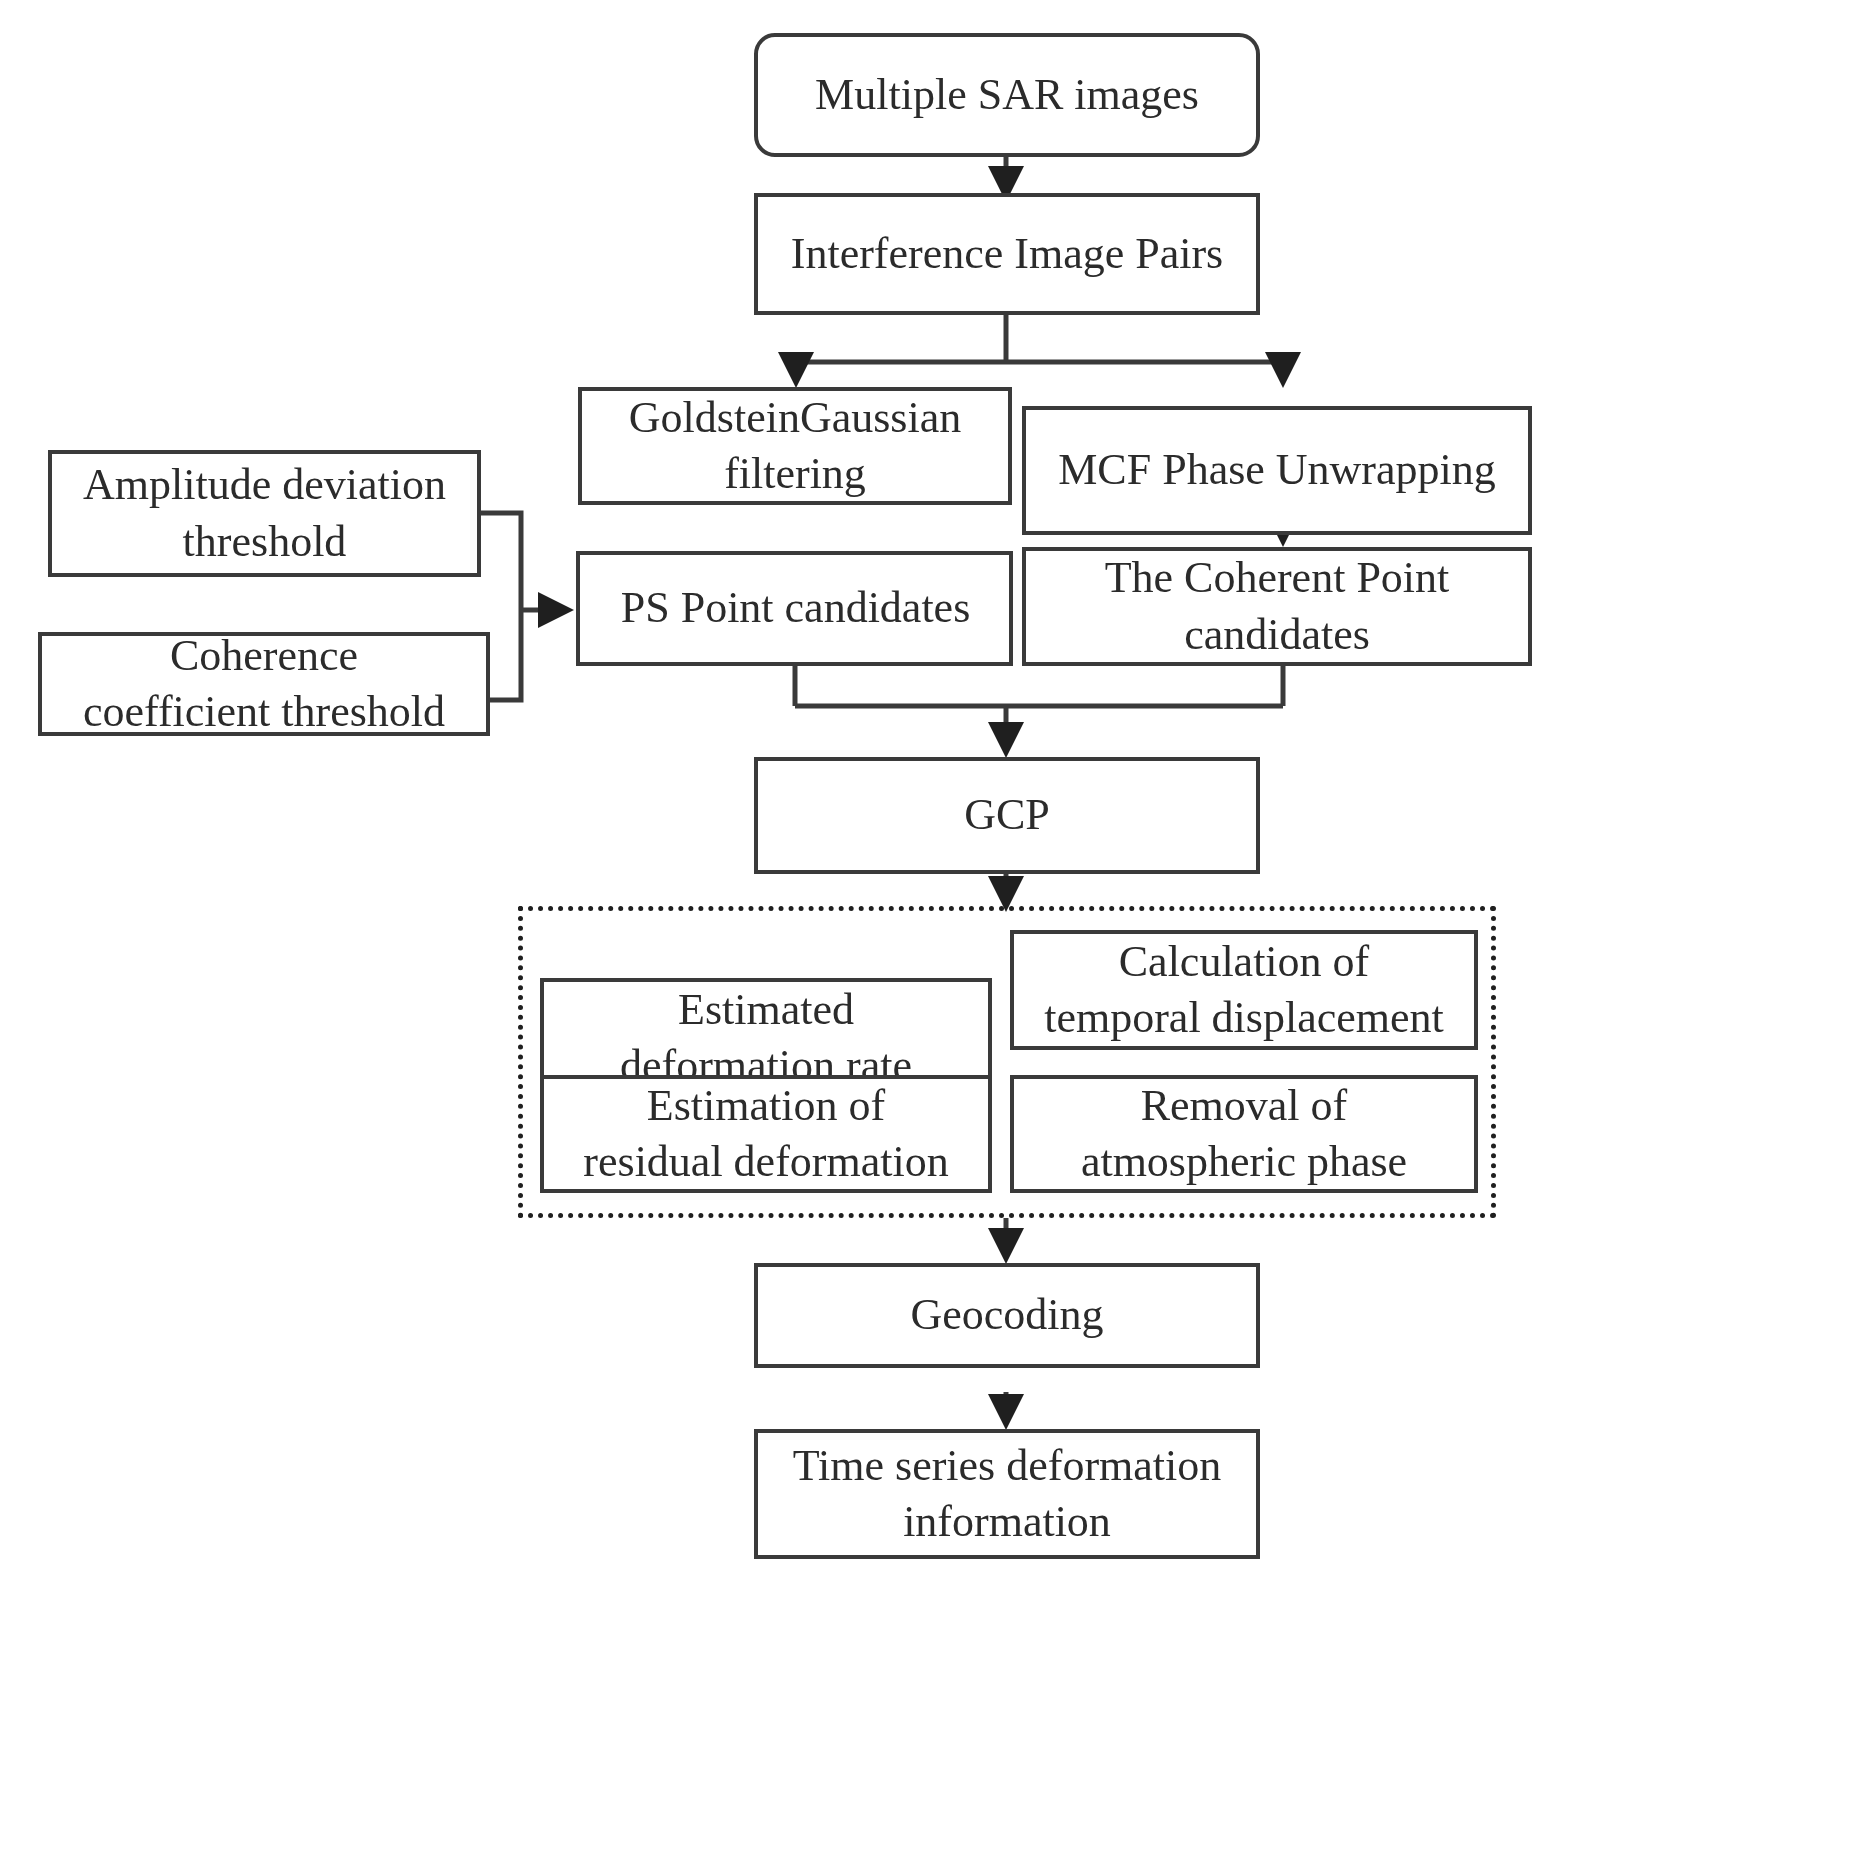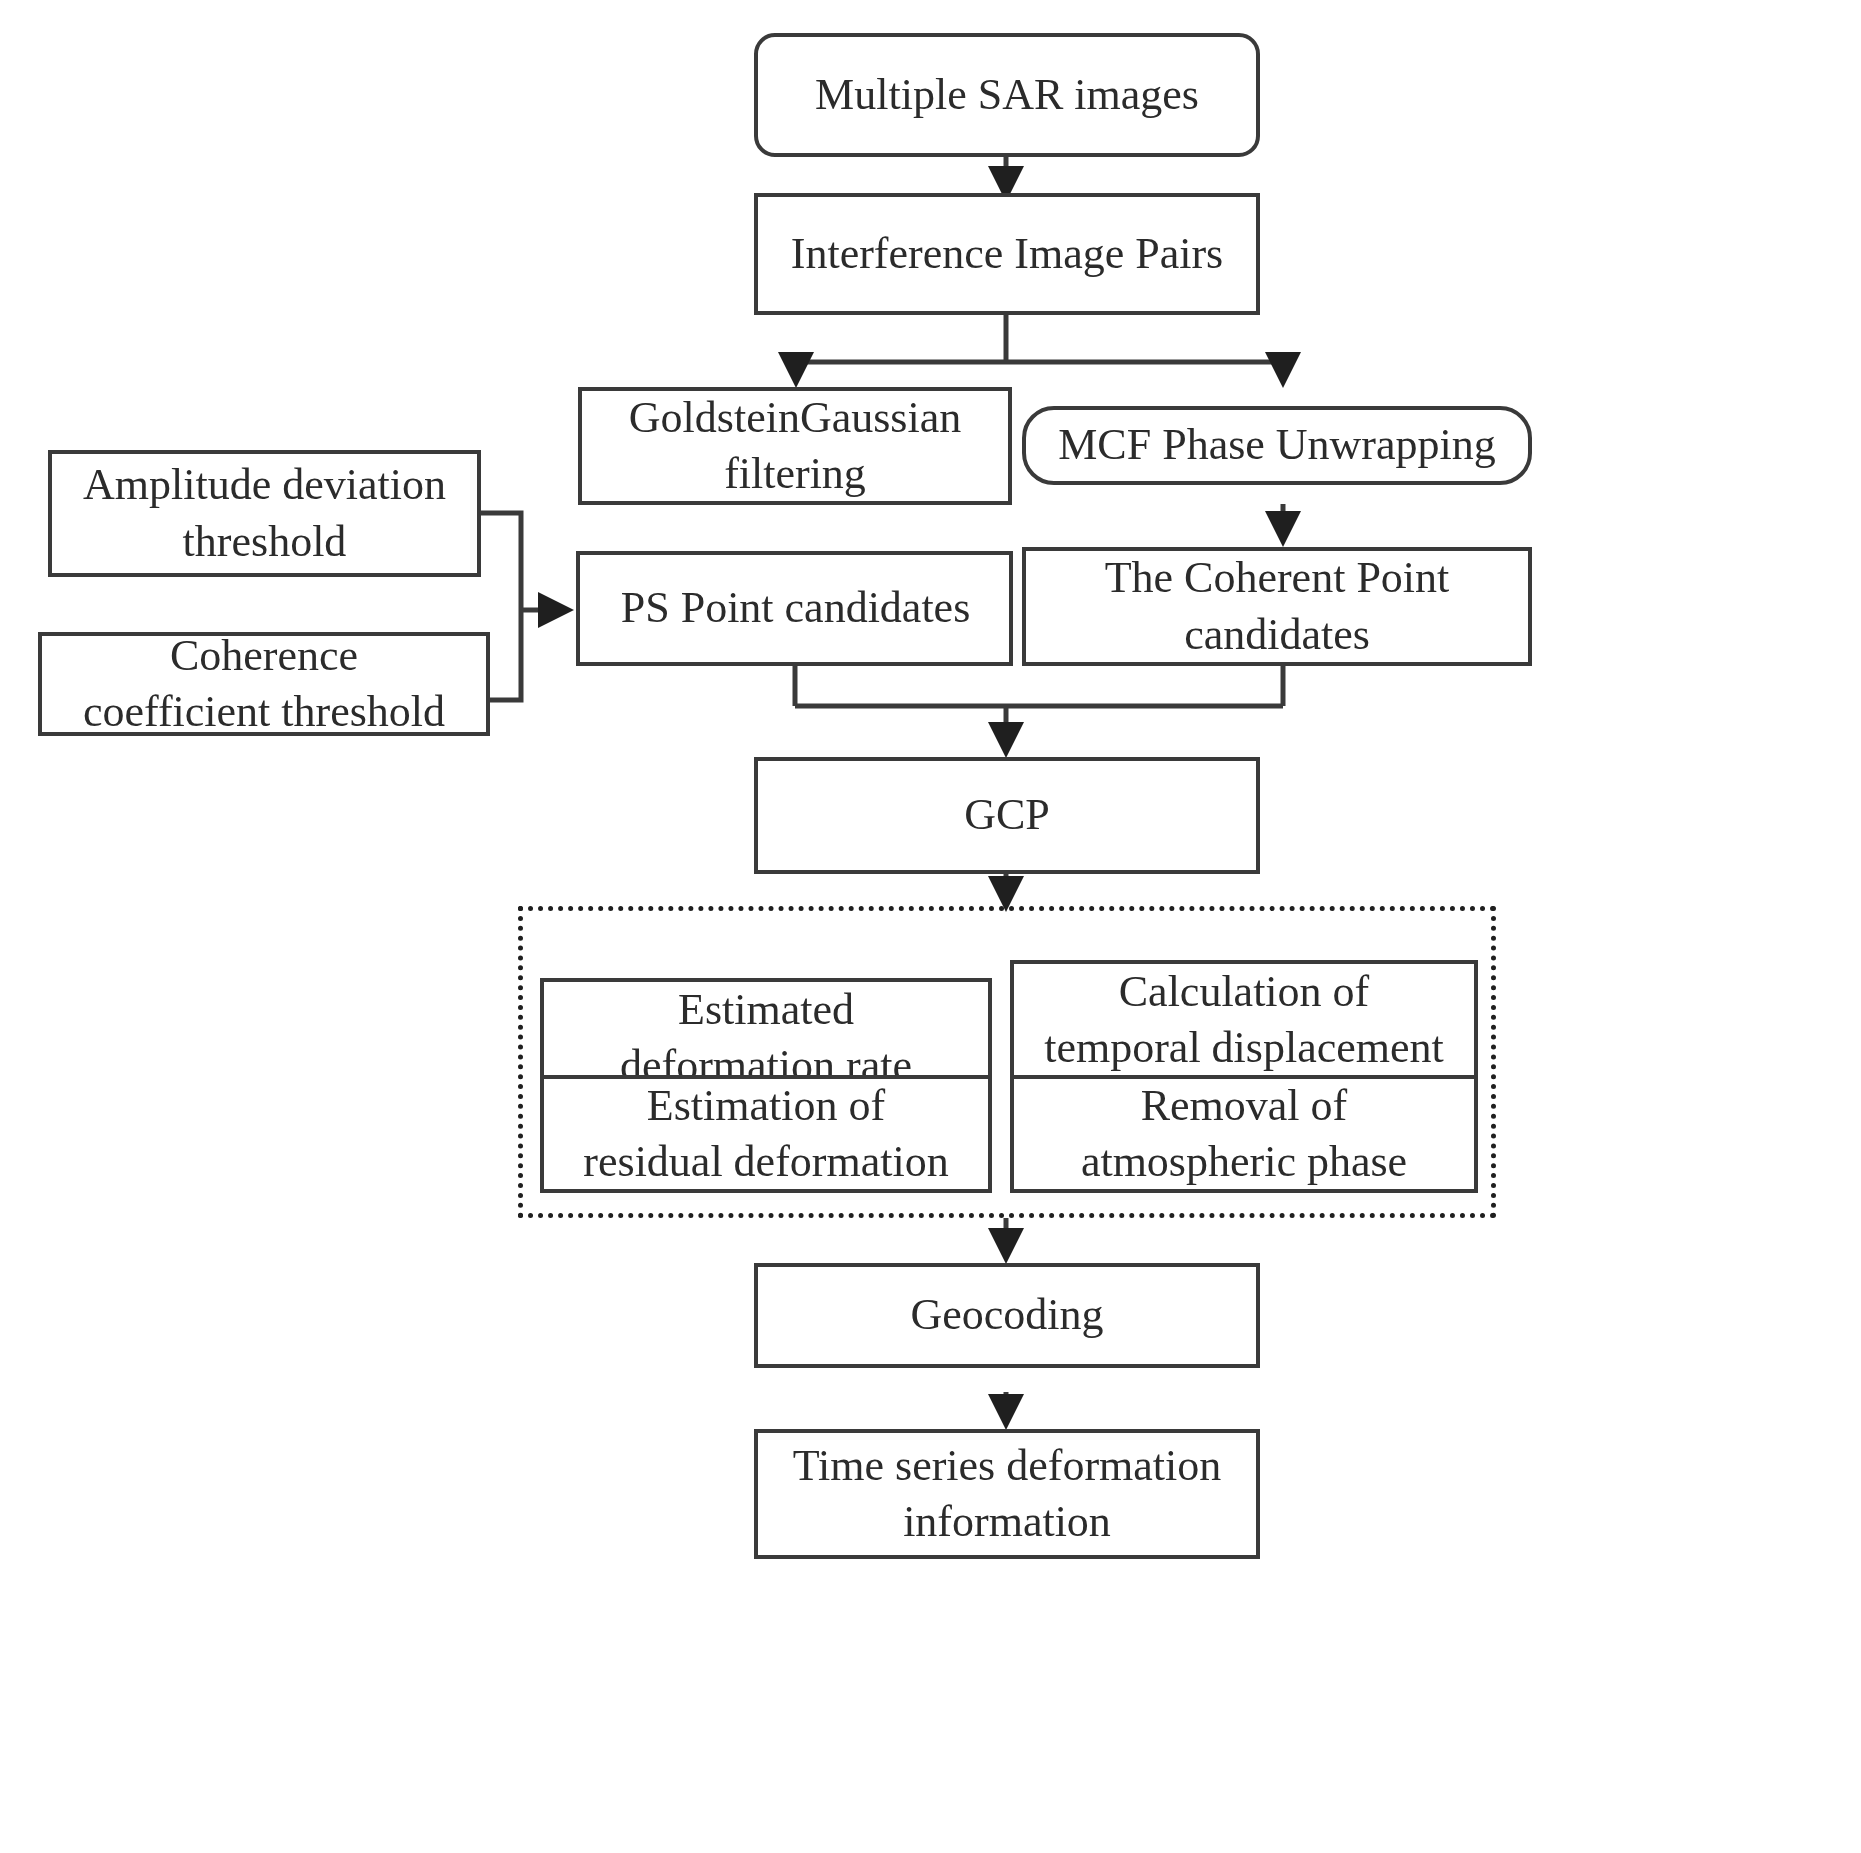--- a/index.html
+++ b/index.html
@@ -107,21 +107,21 @@
 
   <div class="node" style="left:754px; top:193px; width:506px; height:122px;">
     <span>Interference Image Pairs</span>
   </div>
 
   <div class="node" style="left:578px; top:387px; width:434px; height:118px;">
     <span>GoldsteinGaussian
 filtering</span>
   </div>
 
-  <div class="node" style="left:1022px; top:406px; width:510px; height:79px;border-radius:32px;">
+  <div class="node" style="left:1022px; top:406px; width:510px; height:129px;">
     <span>MCF Phase Unwrapping</span>
   </div>
 
   <div class="node" style="left:48px; top:450px; width:433px; height:127px;">
     <span>Amplitude deviation
 threshold</span>
   </div>
 
   <div class="node" style="left:38px; top:632px; width:452px; height:104px;">
     <span>Coherence
@@ -139,21 +139,21 @@
 
   <div class="node" style="left:754px; top:757px; width:506px; height:117px;">
     <span>GCP</span>
   </div>
 
   <div class="node" style="left:540px; top:930px; width:452px; height:120px;margin-top:48px;">
     <span>Estimated
 deformation rate</span>
   </div>
 
-  <div class="node" style="left:1010px; top:960px; width:468px; height:120px;">
+  <div class="node" style="left:1010px; top:930px; width:468px; height:120px;">
     <span>Calculation of
 temporal displacement</span>
   </div>
 
   <div class="node" style="left:540px; top:1075px; width:452px; height:118px;">
     <span>Estimation of
 residual deformation</span>
   </div>
 
   <div class="node" style="left:1010px; top:1075px; width:468px; height:118px;">

